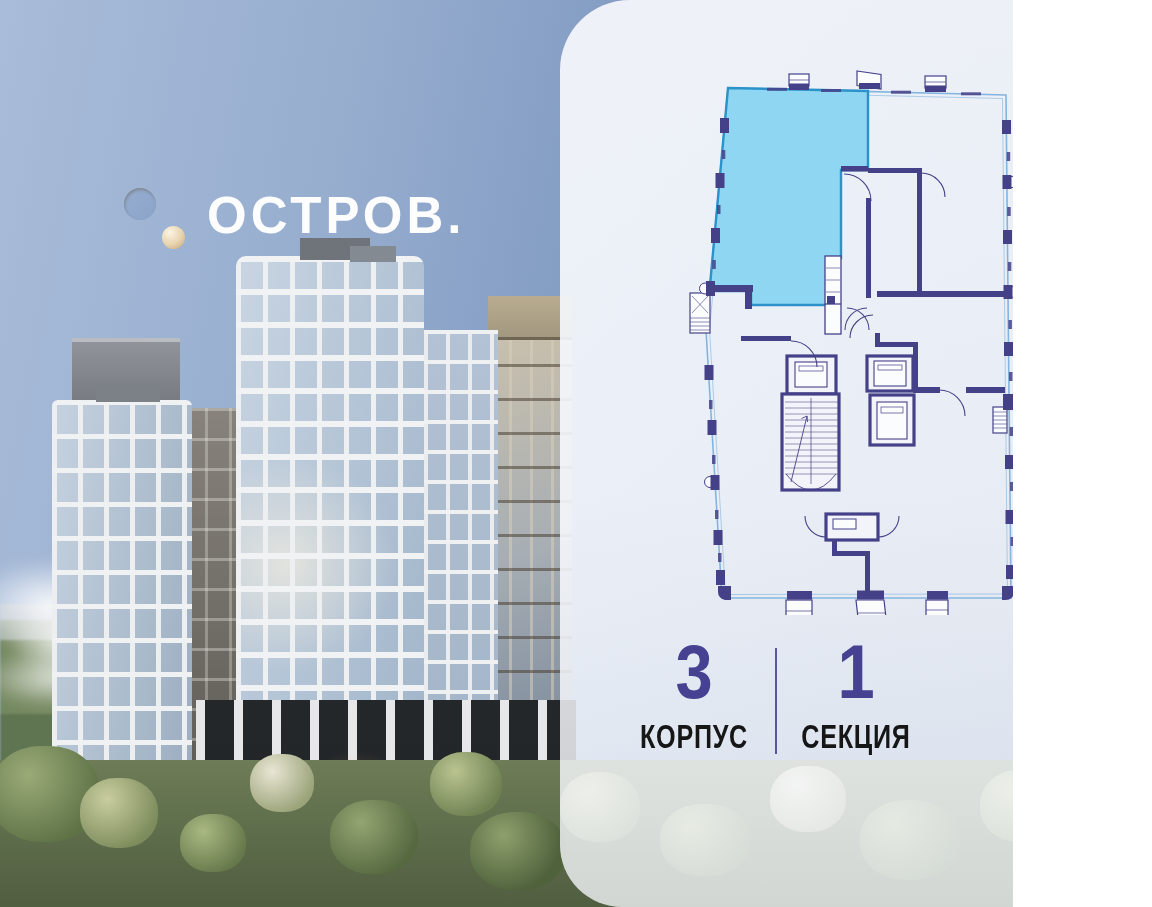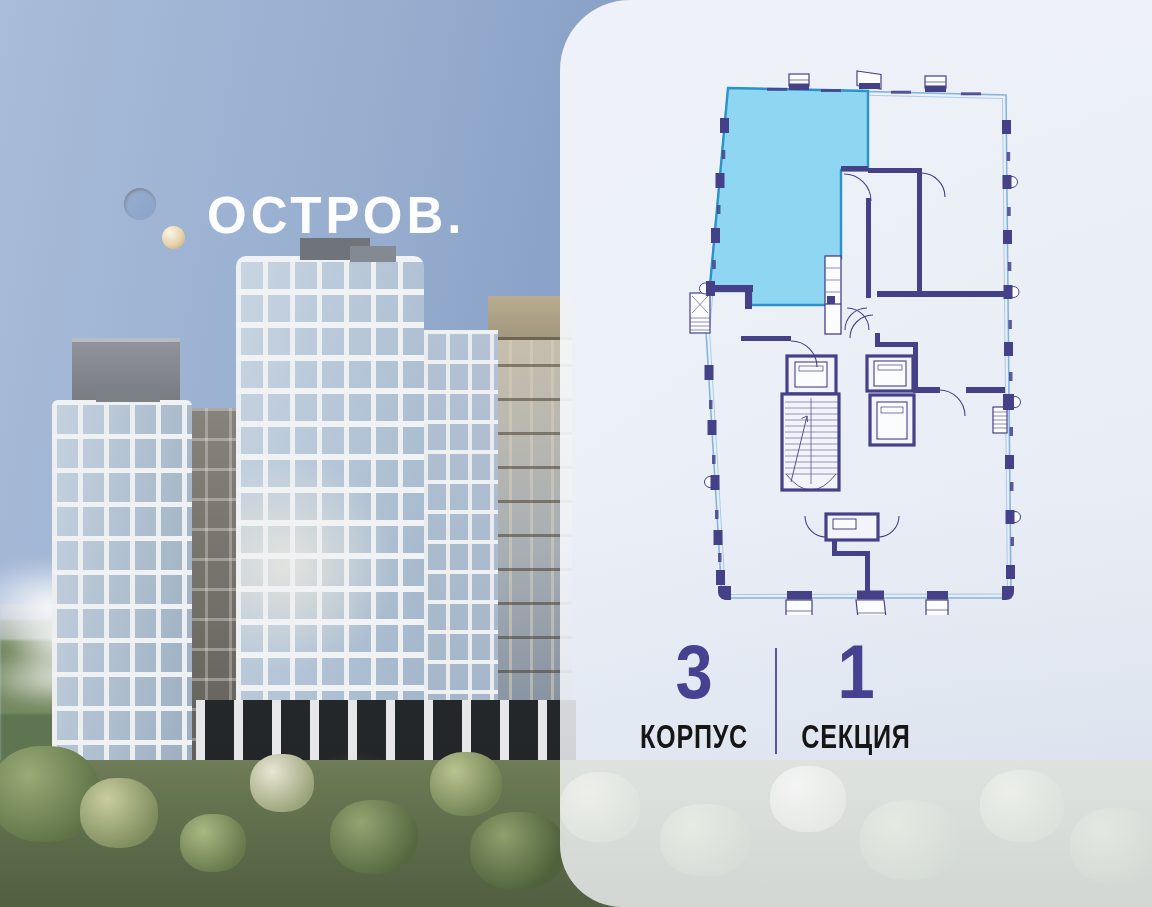--- a/index.html
+++ b/index.html
@@ -2,21 +2,21 @@
 <html style="--highlight: #8ED6F1; --highlight-stroke: #2B93C9; --wall: #454189; --facade: #84B5DF; --value-color: #474191; --label-color: #161616; --divider: #4B4695; --logo-gold: #E4CFA6;"><head>
 <meta charset="utf-8">
 <style>
   :root{
     --highlight:#8ED6F1; --highlight-stroke:#2B93C9; --wall:#454189;
     --facade:#84B5DF; --value-color:#474191; --label-color:#161616;
     --divider:#4B4695; --logo-gold:#E4CFA6; --panel-bg:rgba(248,250,253,.86);
   }
   *{margin:0;padding:0;box-sizing:border-box}
   html,body{width:1152px;height:907px;overflow:hidden;font-family:"Liberation Sans",sans-serif}
-  .stage{position:relative;width:1152px;height:907px;overflow:hidden;background:#7e96bc}
+  .stage{position:relative;width:1013px;height:907px;overflow:hidden;background:#7e96bc}
 
   
   .photo{position:absolute;inset:0;
     background:linear-gradient(100deg,#a6bad8 0%,#95accd 28%,#8try 0,#8199c1 55%,#7089b4 78%,#6a83ae 100%);}
   .sky{position:absolute;inset:0;
     background:linear-gradient(100deg,#a9bcd9 0%,#97aecf 30%,#8099c1 58%,#7089b4 80%,#6881ad 100%);}
   .vista{position:absolute;left:0;top:604px;width:72px;height:200px;
     background:linear-gradient(#b7c1cd 0 16px,#a4b0a4 16px 36px,#74885f 36px 110px,#5f7450 110px 100%);filter:blur(1.2px)}
   .cloud{position:absolute;border-radius:50%;filter:blur(7px);background:radial-gradient(closest-side,rgba(255,255,255,.95),rgba(255,255,255,0))}
   .c1{left:-34px;top:558px;width:170px;height:95px}

